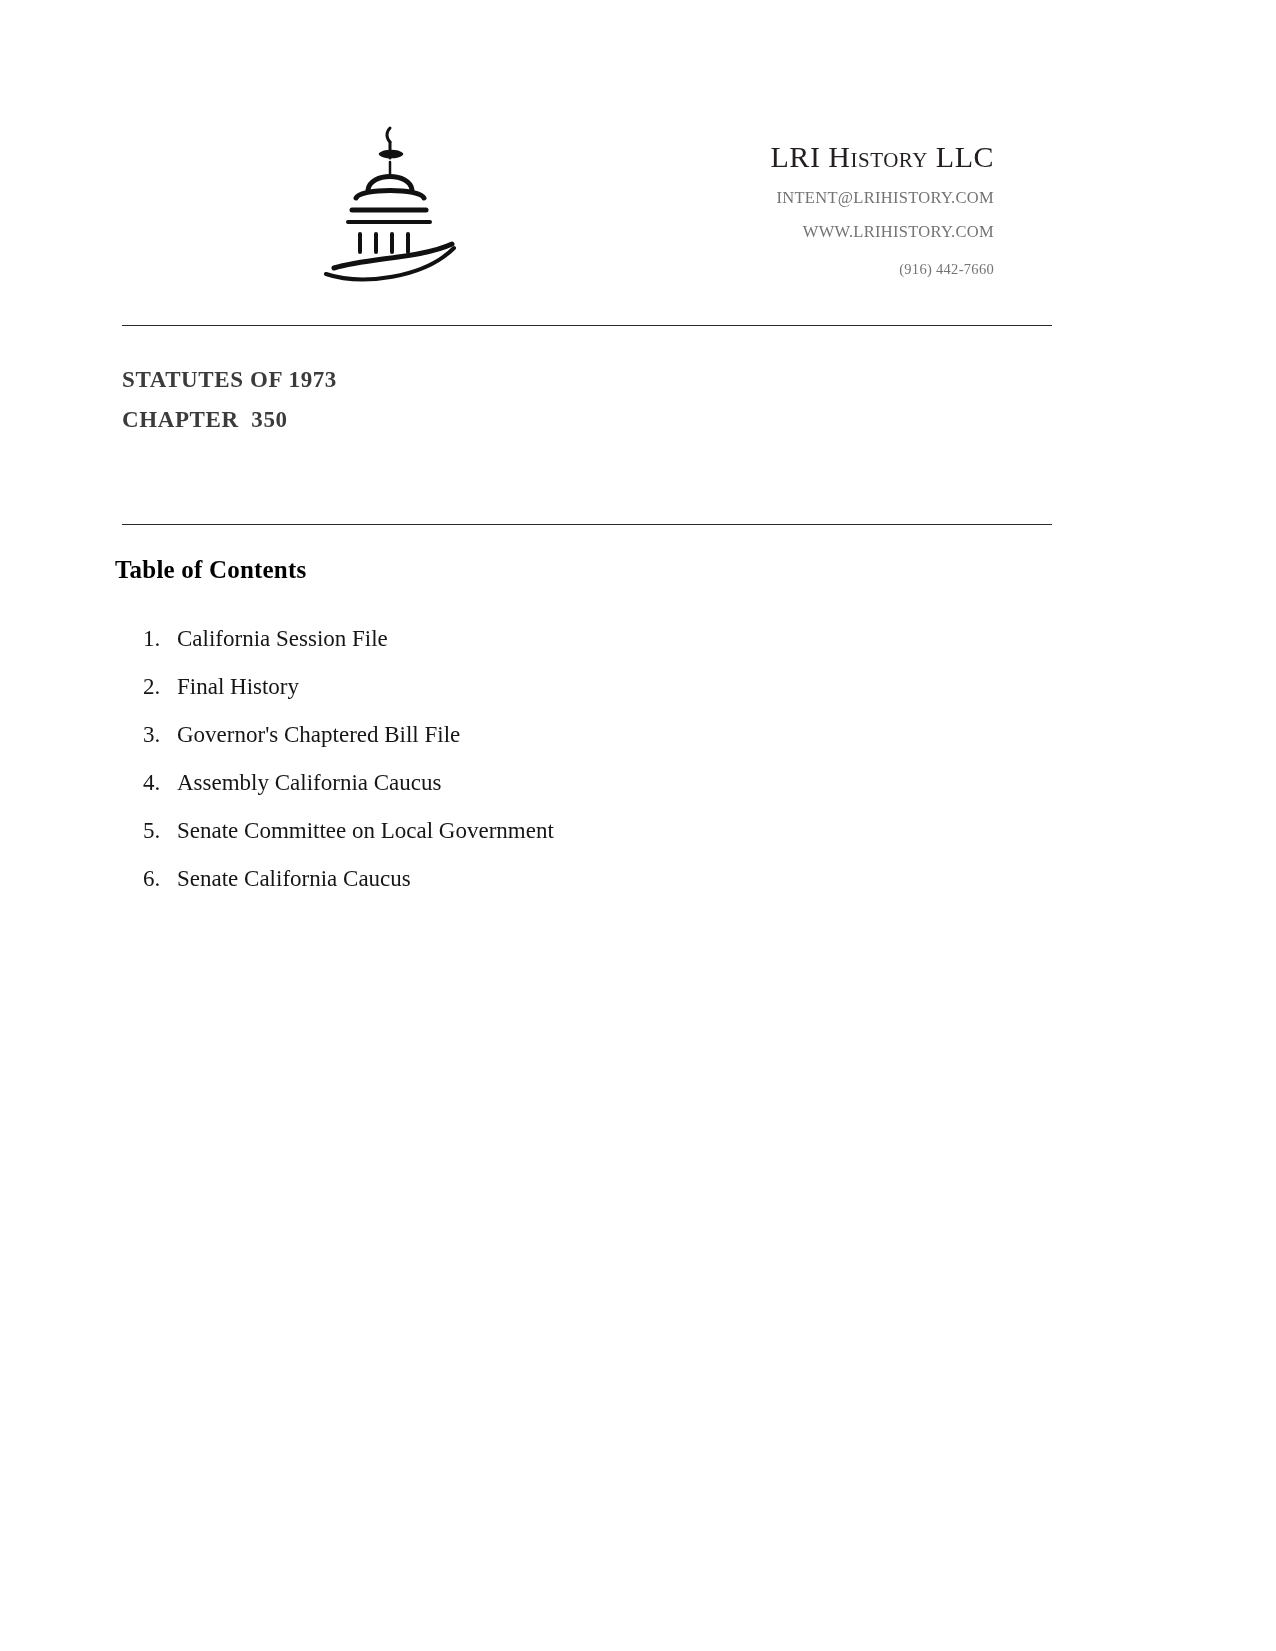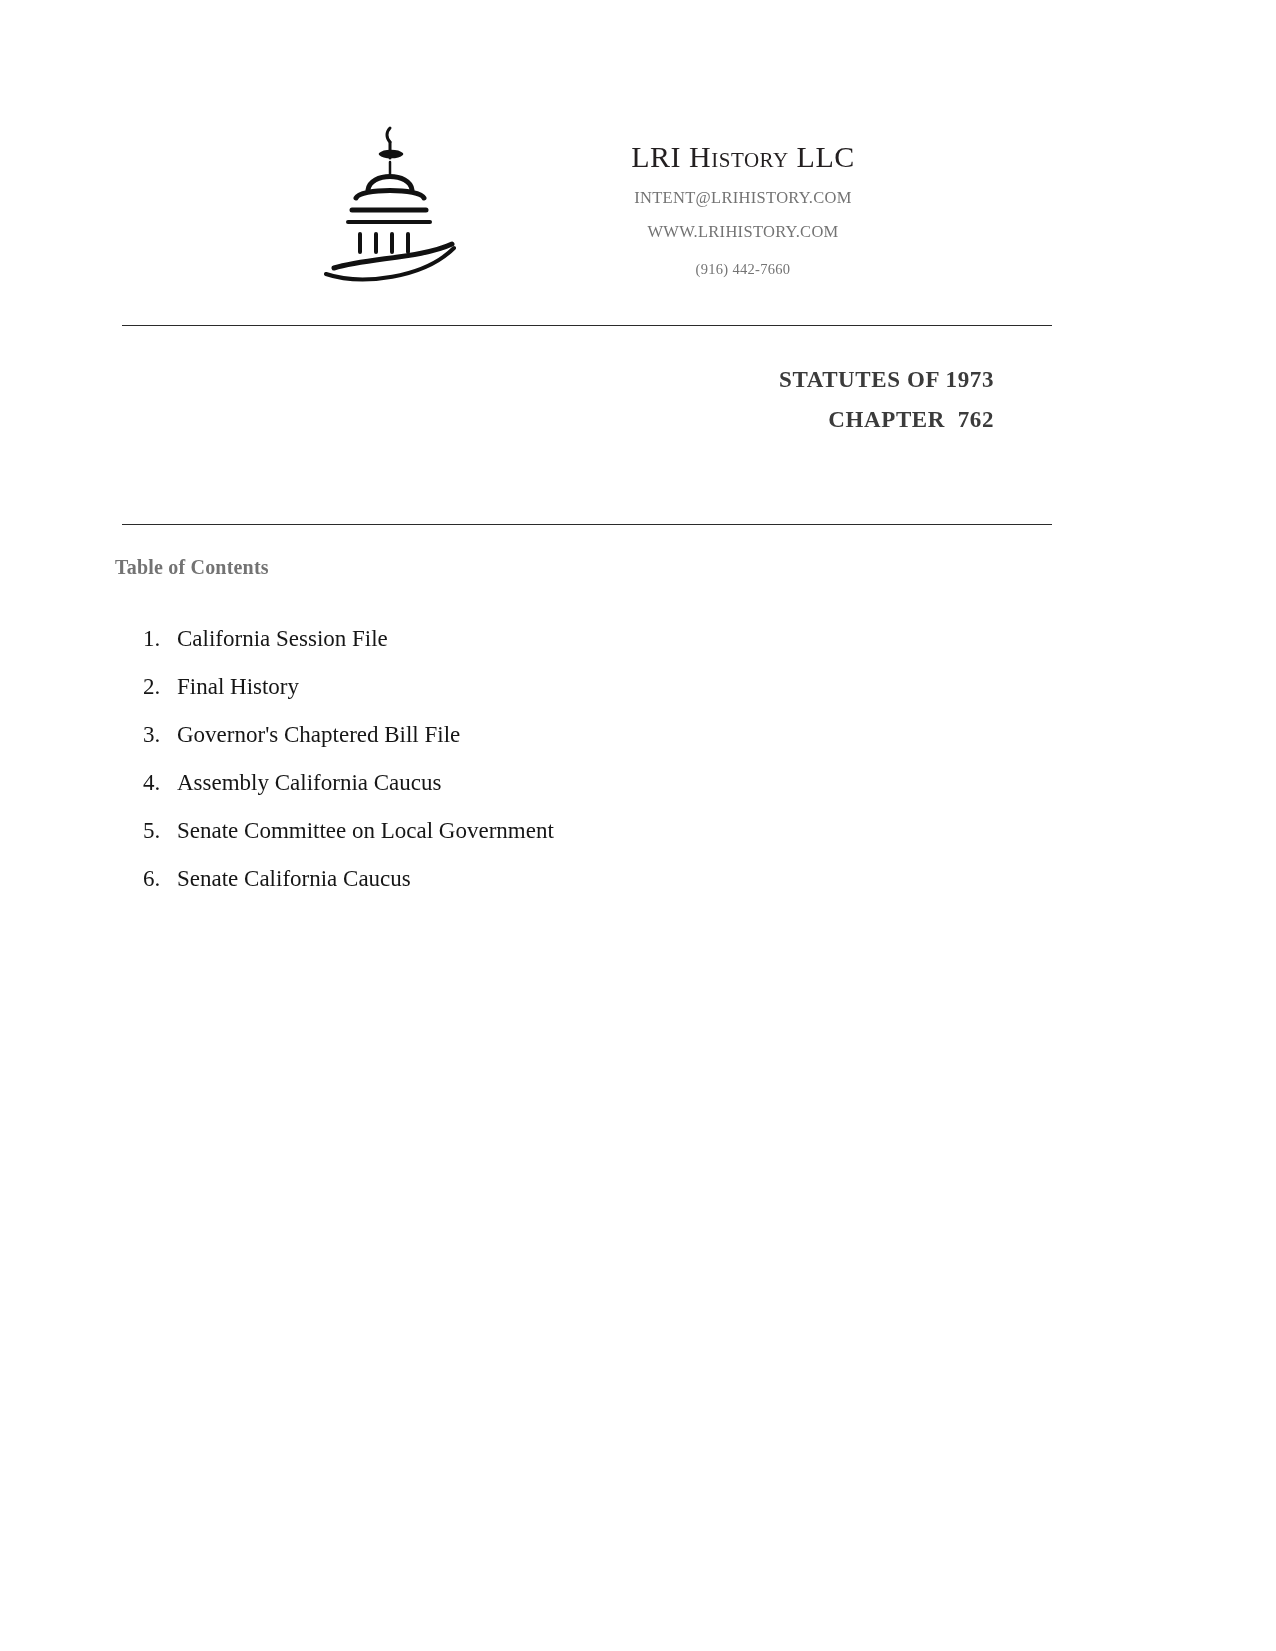--- a/index.html
+++ b/index.html
@@ -36,21 +36,21 @@
     display: flex;
     justify-content: center;
     align-items: flex-start;
     padding-top: 6px;
   }
   .logo-wrap svg {
     display: block;
   }
   .company-block {
     flex: 1;
-    text-align: center;
+    text-align: right;
     padding-left: 10px;
     padding-right: 160px;
   }
   .company-name {
     font-size: 30px;
     letter-spacing: 0.5px;
     color: #231f20;
     margin: 28px 0 0 0;
     font-variant: small-caps;
     font-weight: normal;
@@ -76,39 +76,38 @@
   }
   .rule-top { top: 325px; }
   .rule-bottom { top: 524px; }
 
   
   .title-block {
     position: absolute;
     top: 360px;
     left: 122px;
     width: 872px;
-    text-align: right;
     color: #3b3b3b;
   }
   .title-line {
     font-size: 23px;
     font-weight: bold;
     letter-spacing: 0.6px;
     line-height: 40px;
     white-space: pre;
   }
 
   
   .toc-heading {
     position: absolute;
     top: 556px;
     left: 115px;
-    font-size: 20px;
+    font-size: 25px;
     font-weight: bold;
-    color: #737373;
+    color: #000000;
     letter-spacing: 0.2px;
   }
   .toc-list {
     position: absolute;
     top: 615px;
     left: 115px;
     width: 860px;
     margin: 0;
     padding: 0;
     list-style: none;
@@ -161,21 +160,21 @@
       <div class="company-line">INTENT@LRIHISTORY.COM</div>
       <div class="company-line">WWW.LRIHISTORY.COM</div>
       <div class="company-line small">(916) 442-7660</div>
     </div>
   </div>
 
   <div class="rule rule-top"></div>
 
   <div class="title-block">
     <div class="title-line">STATUTES OF 1973</div>
-    <div class="title-line">CHAPTER  762</div>
+    <div class="title-line">CHAPTER  350</div>
   </div>
 
   <div class="rule rule-bottom"></div>
 
   <div class="toc-heading">Table of Contents</div>
 
   <ol class="toc-list">
     <li class="toc-item">
       <span class="toc-num">1.</span>
       <span class="toc-label">California Session File</span>

